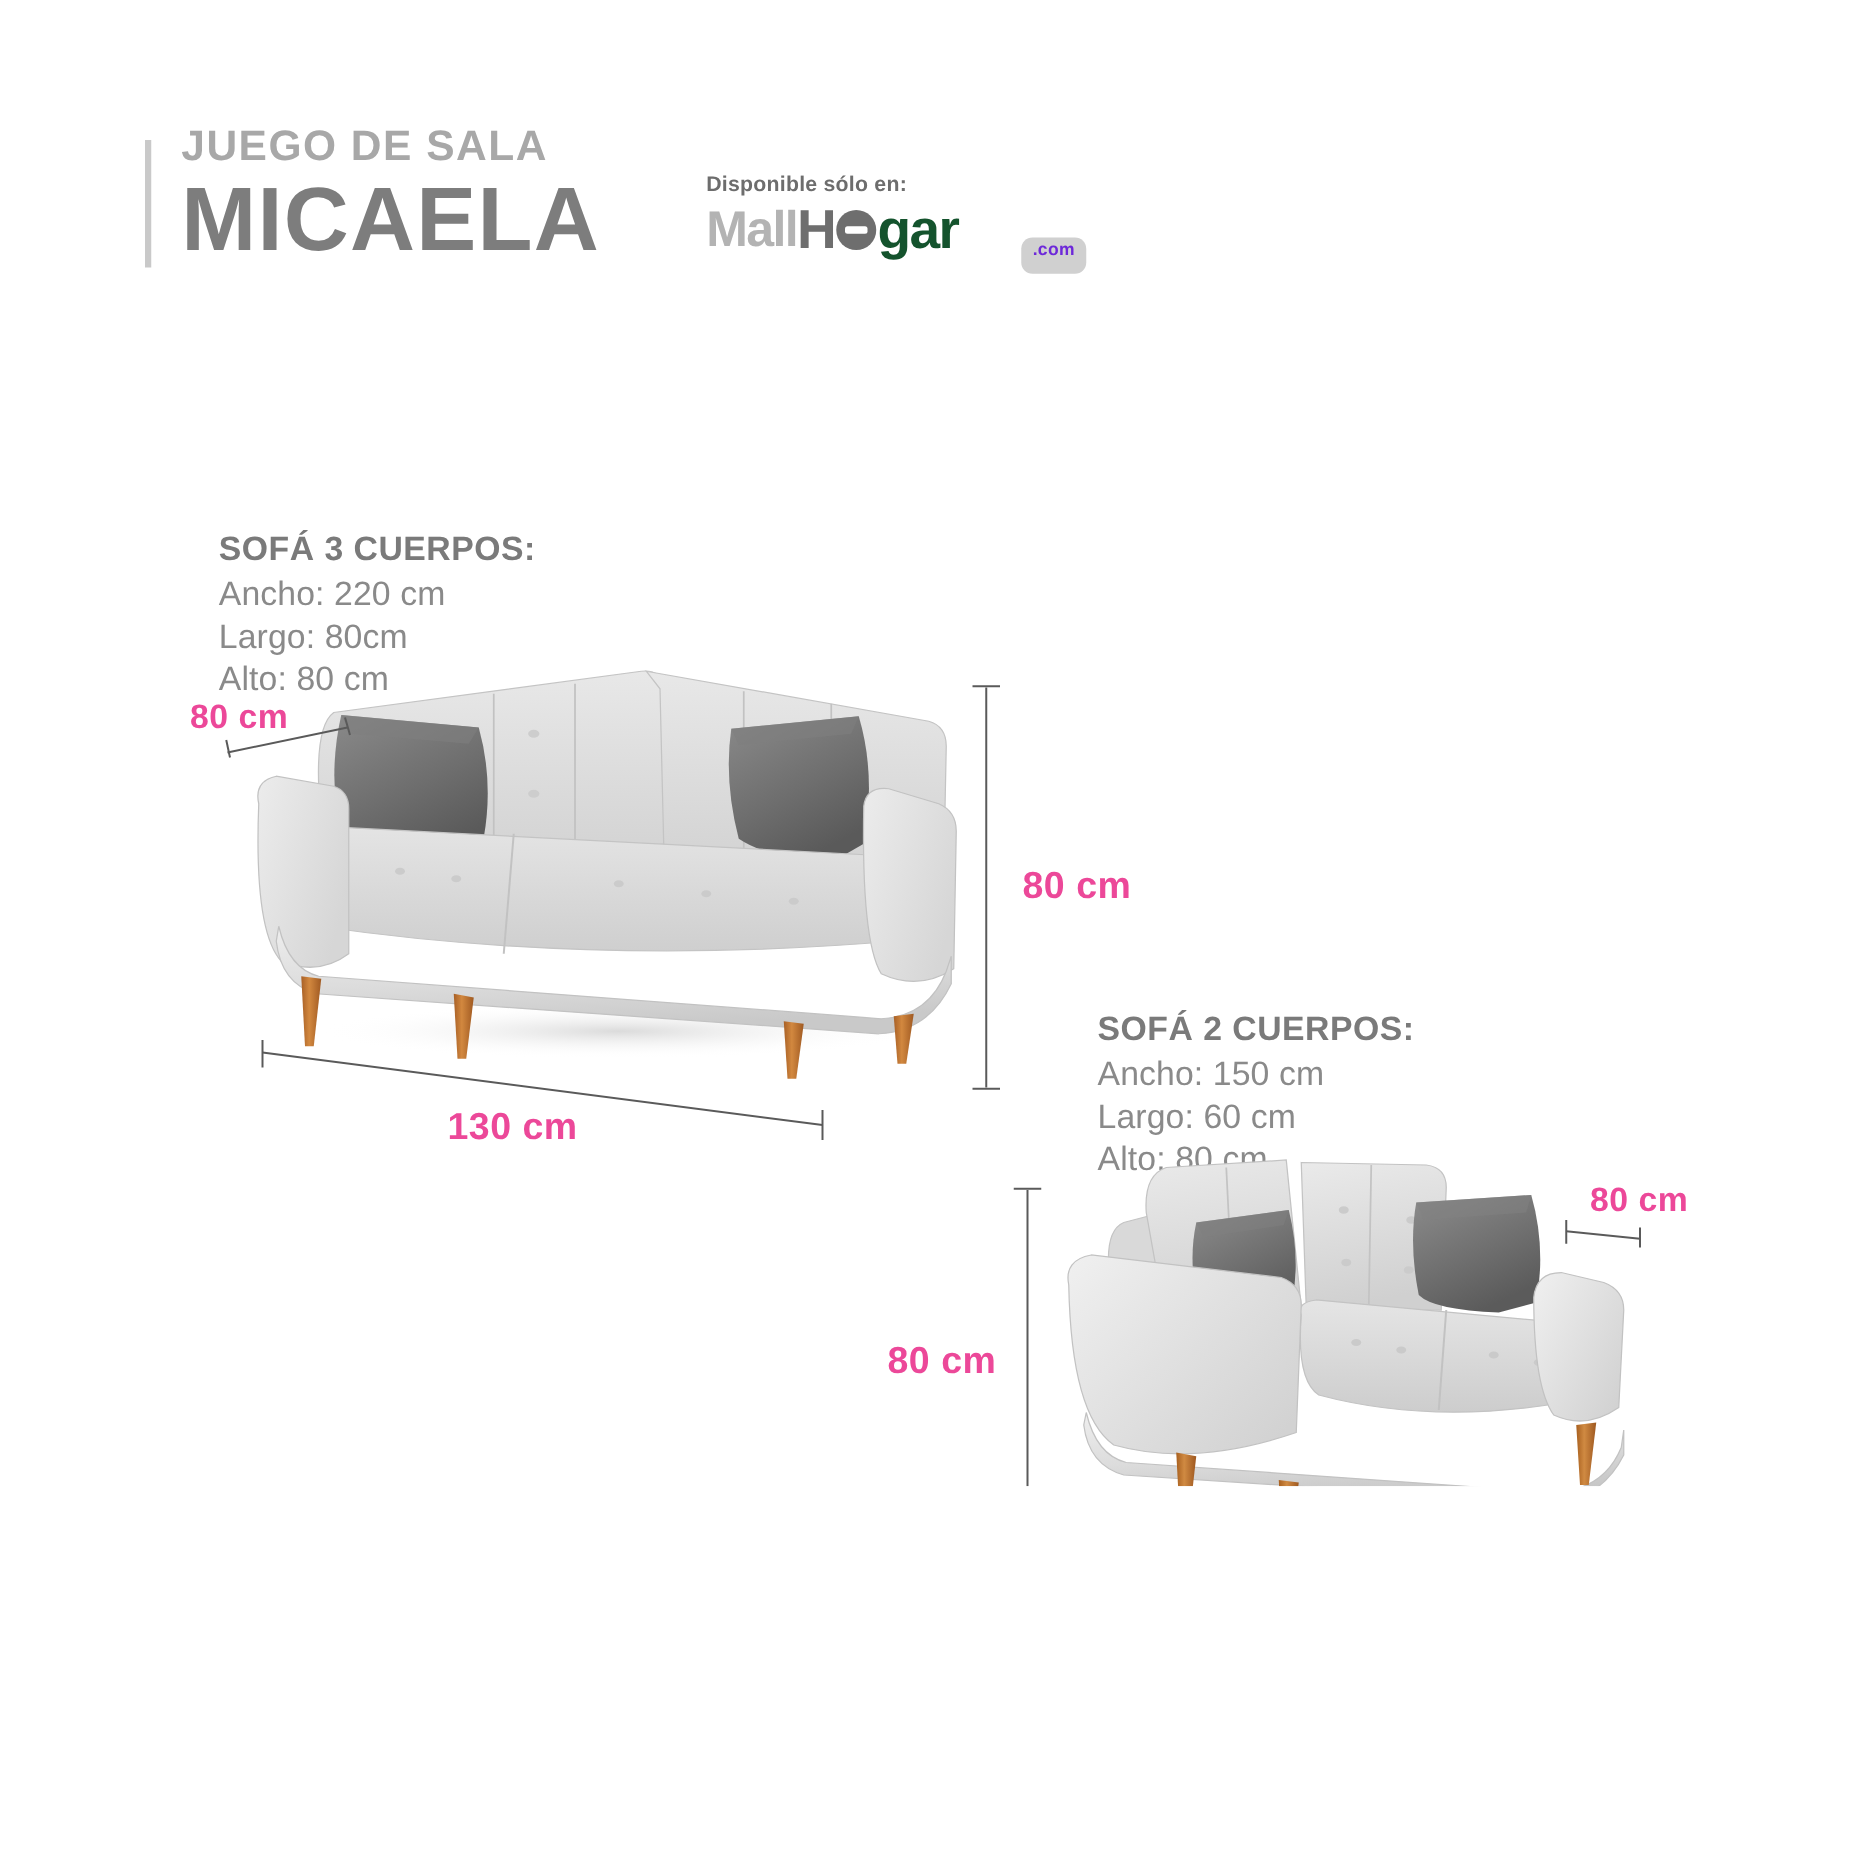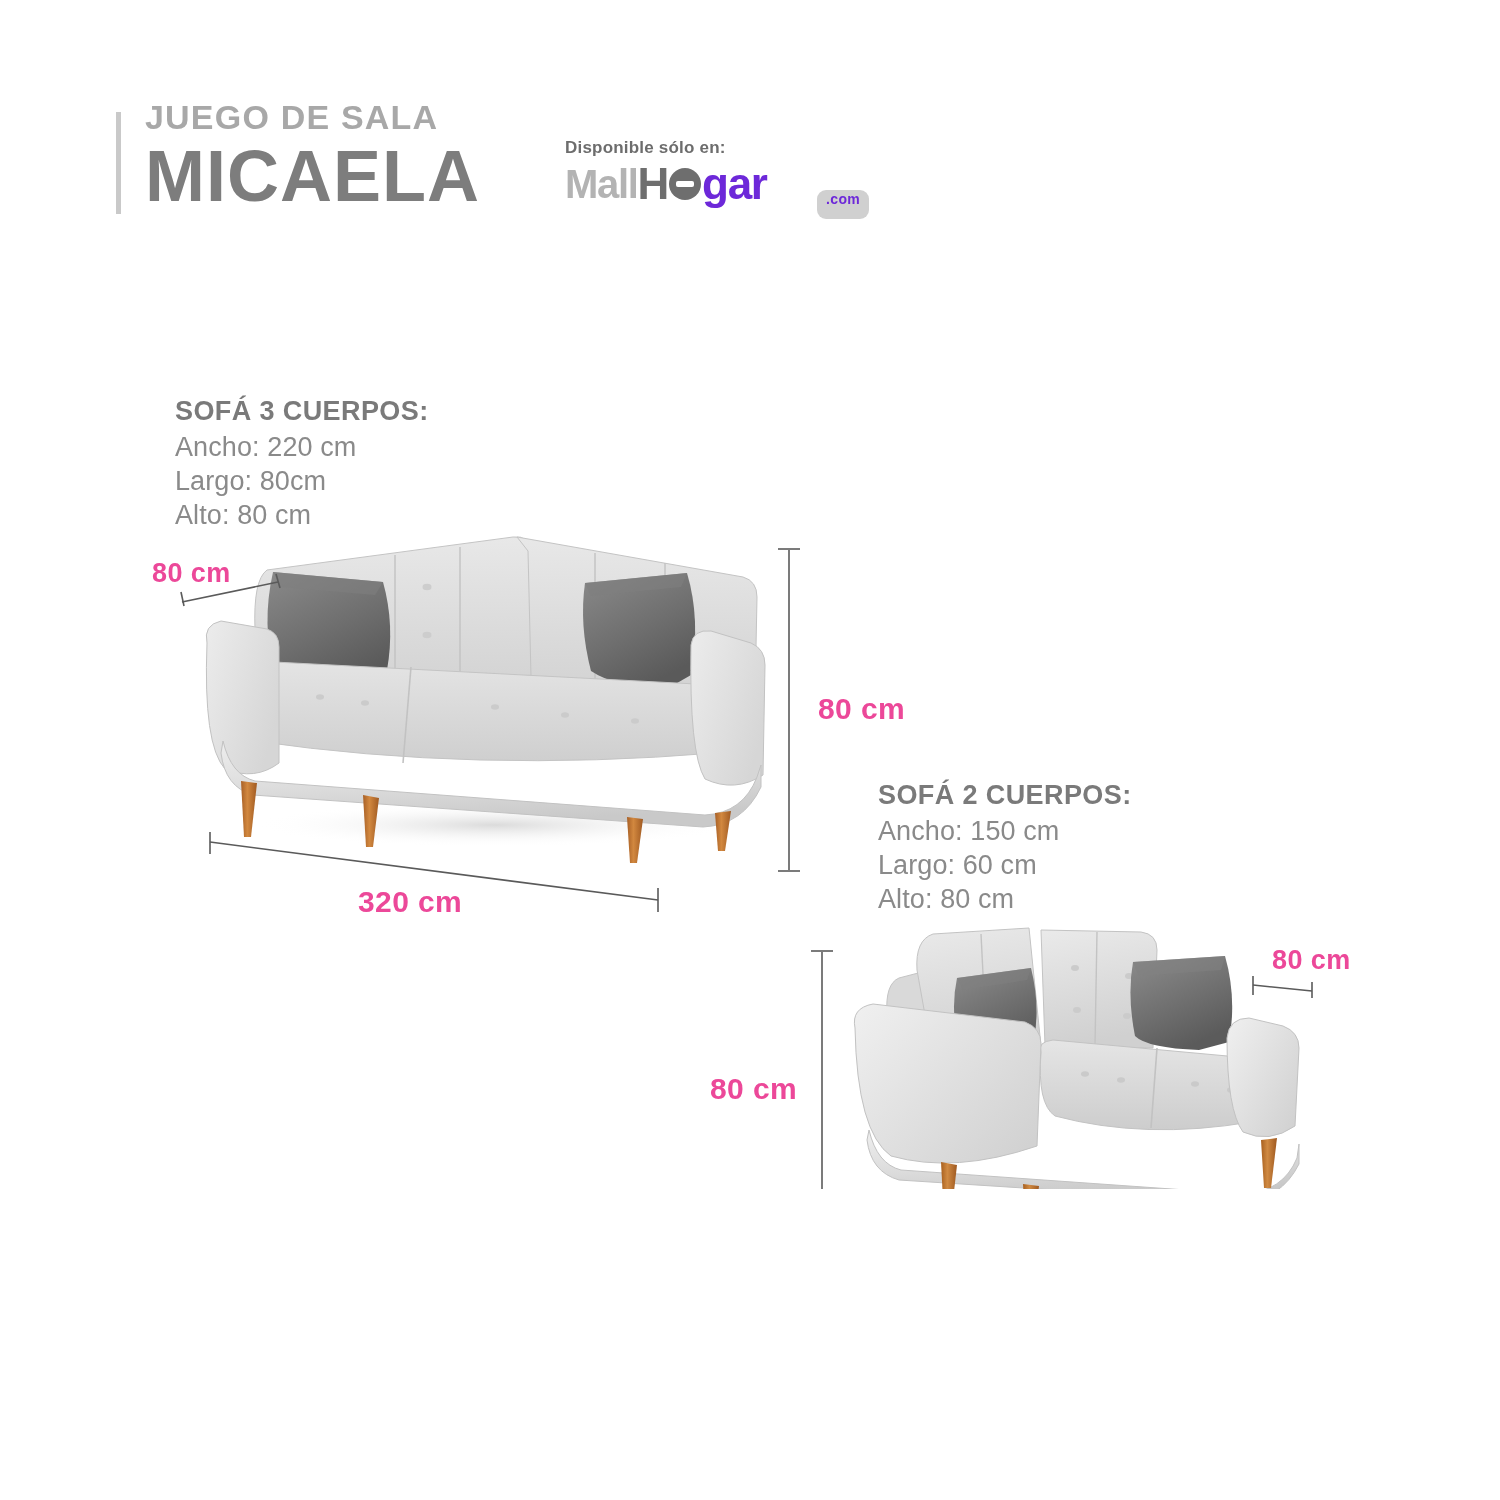--- a/index.html
+++ b/index.html
@@ -57,34 +57,34 @@
     margin: 0 1px;
     vertical-align: -5px;
   }
   .logo-o-icon::after {
     content: "";
     position: absolute; left: 7px; top: 13px;
     width: 18px; height: 6px; border-radius: 2px;
     background: #ffffff;
   }
   .logo-gar {
-    font-size: 44px; font-weight: bold; color: #6d28d9;
+    font-size: 44px; font-weight: bold; color: #14532d;
     letter-spacing: -1.3px; line-height: 1;
   }
   #logo-com {
     position: absolute; right: -4px; bottom: -13px;
     background: #d0d0d0; color: #6d28d9;
     font-size: 14px; font-weight: bold;
     padding: 1px 9px 12px 9px;
     border-radius: 9px;
     letter-spacing: 0.3px;
   }
 
   
-  .spec-block { position: absolute; }
+  .spec-block { position: absolute; margin-top: 28px; }
   .spec-title {
     font-size: 27px; font-weight: bold; color: #7a7a7a;
     letter-spacing: 0.4px; margin: 0 0 5px 0;
   }
   .spec-line {
     font-size: 27px; color: #8a8a8a; margin: 0 0 3px 0;
     letter-spacing: 0.1px;
   }
   #spec-3 { left: 175px; top: 396px; width: 380px; }
   #spec-2 { left: 878px; top: 780px; width: 380px; }
@@ -233,21 +233,21 @@
     <line x1="98" y1="2" x2="102" y2="16" stroke="#5a5a5a" stroke-width="1.6"></line>
   </svg>
 
   <div class="dim-label big" style="left:818px; top:692px;">80 cm</div>
   <svg class="dim-svg" style="left:775px; top:540px;" width="28" height="340" viewBox="0 0 28 340">
     <line x1="14" y1="10" x2="14" y2="330" stroke="#5a5a5a" stroke-width="1.6"></line>
     <line x1="3" y1="9" x2="25" y2="9" stroke="#5a5a5a" stroke-width="1.6"></line>
     <line x1="3" y1="331" x2="25" y2="331" stroke="#5a5a5a" stroke-width="1.6"></line>
   </svg>
 
-  <div class="dim-label big" style="left:358px; top:885px;">320 cm</div>
+  <div class="dim-label big" style="left:358px; top:885px;">130 cm</div>
   <svg class="dim-svg" style="left:200px; top:824px;" width="470" height="96" viewBox="0 0 470 96">
     <line x1="10" y1="18" x2="458" y2="76" stroke="#5a5a5a" stroke-width="1.6"></line>
     <line x1="10" y1="8" x2="10" y2="30" stroke="#5a5a5a" stroke-width="1.6"></line>
     <line x1="458" y1="64" x2="458" y2="88" stroke="#5a5a5a" stroke-width="1.6"></line>
   </svg>
 
   <div class="sofa-wrap" style="left:845px; top:918px; width:470px; height:330px;">
     <svg class="sofa-svg" width="470" height="330" viewBox="0 0 470 330" xmlns="http://www.w3.org/2000/svg">
       <defs>
         <linearGradient id="s2body" x1="0" y1="0" x2="0.3" y2="1">

